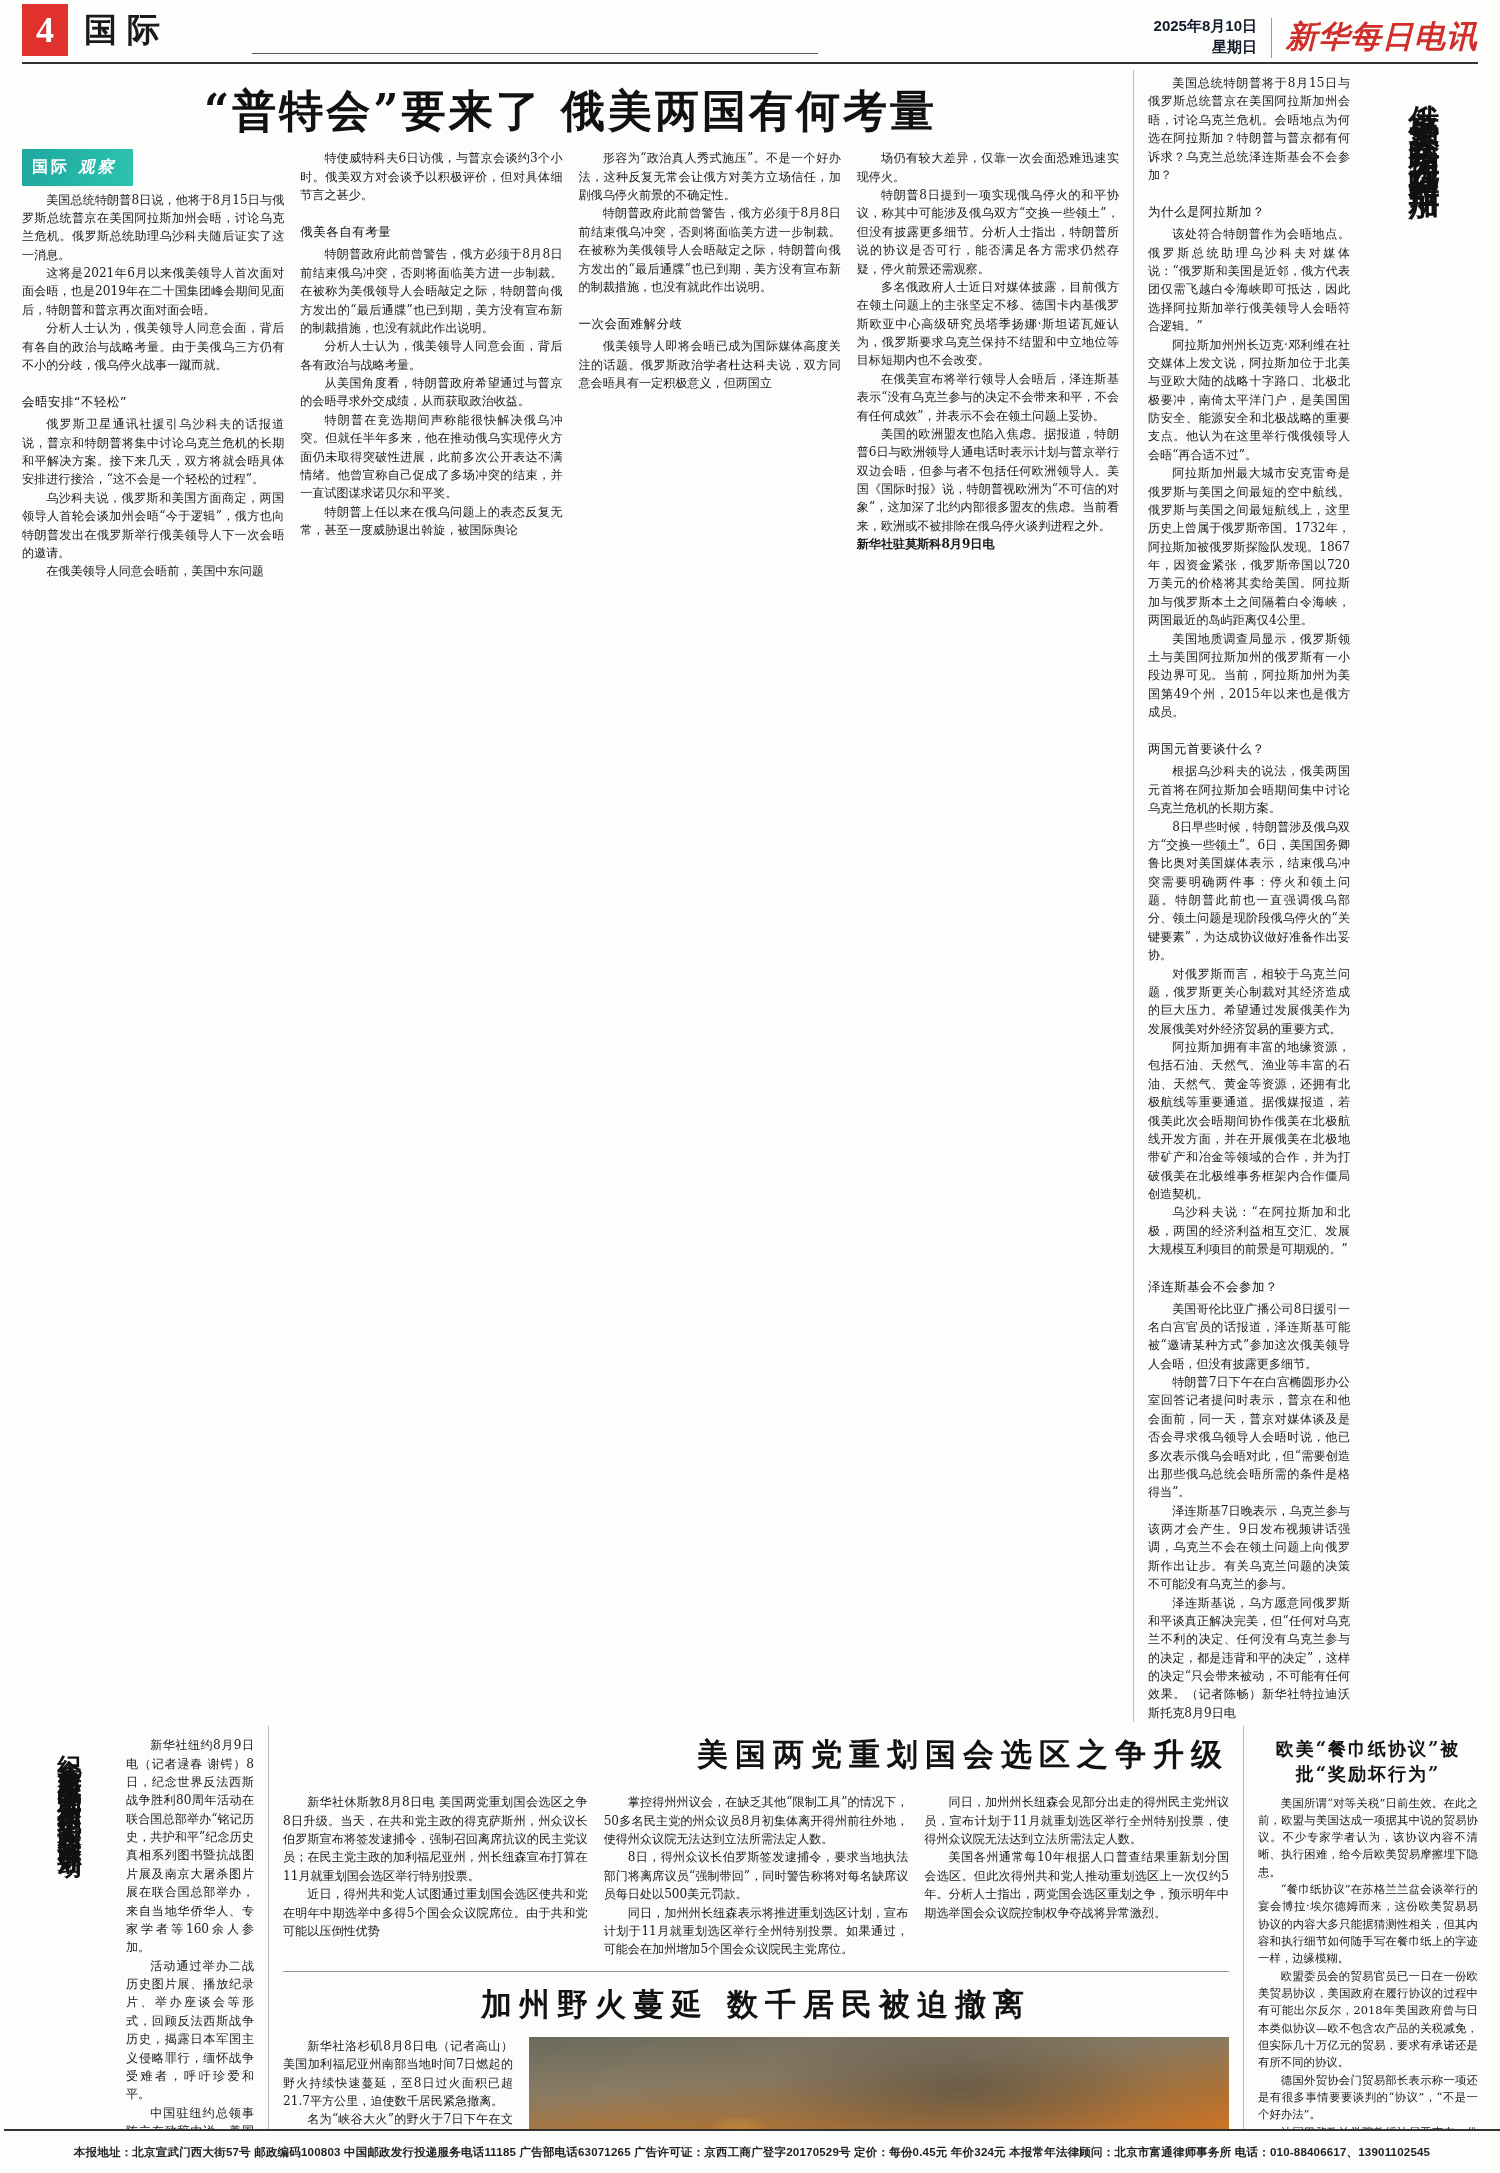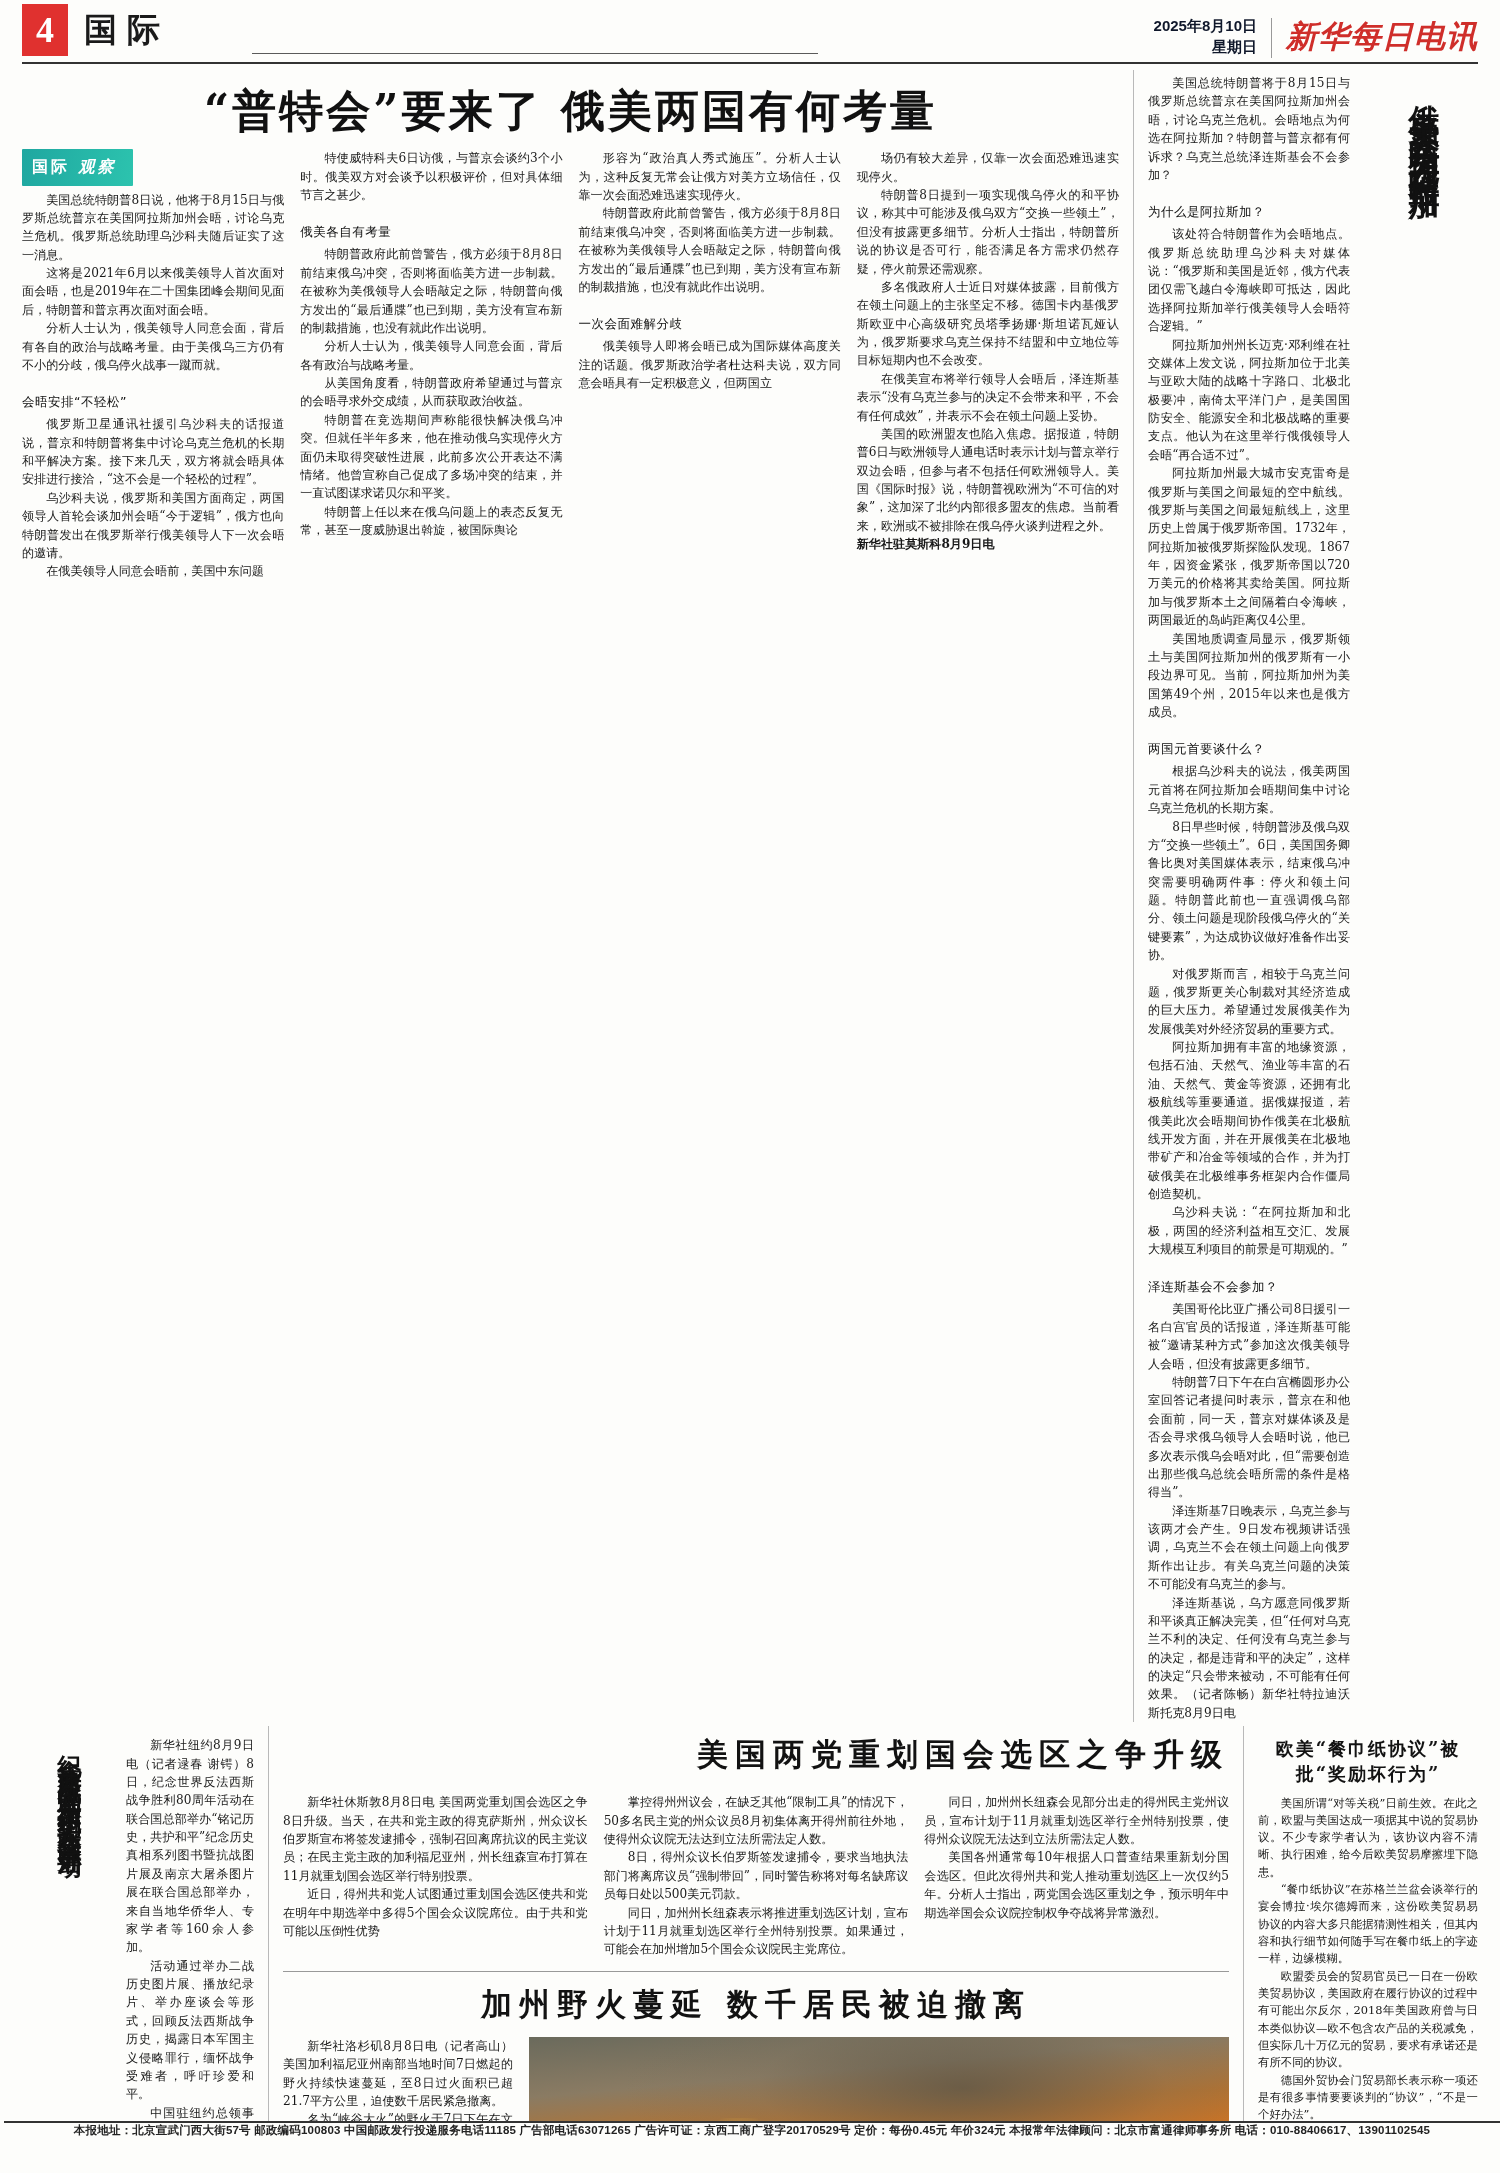--- a/index.html
+++ b/index.html
@@ -130,22 +130,22 @@
   .ff { position:absolute; bottom:14%; }
   .ff .helmet { width:13px; height:9px; background:#f0e24a; border-radius:7px 7px 2px 2px; margin:0 auto; }
   .ff .torso { width:17px; height:26px; background:#c9352c; border-radius:4px; margin:1px auto 0; }
   .tree {
     position:absolute; bottom:24%; width:4px; background:#2e1c0e;
   }
   .tiny { font-size:11.4px; }
 
   
   .footer {
-    position:absolute; left:4px; right:0; bottom:0; height:52px;
-    border-top:2px solid #333; display:flex; align-items:flex-start; justify-content:center;
+    position:absolute; left:4px; right:0; bottom:0; height:44px;
+    border-top:2px solid #333; display:flex; align-items:center; justify-content:center;
     font-family:"Liberation Sans",sans-serif; font-weight:bold; font-size:11.5px; color:#222;
     letter-spacing:0.2px; background:#fdfdfb;
   }
   .footer span { white-space:nowrap; }
 </style>
 </head>
 <body>
 
 <div class="page">
 
@@ -185,21 +185,21 @@
         <div class="col body">
           <p>特使威特科夫6日访俄，与普京会谈约3个小时。俄美双方对会谈予以积极评价，但对具体细节言之甚少。</p>
           <div class="subhead">俄美各自有考量</div>
           <p>特朗普政府此前曾警告，俄方必须于8月8日前结束俄乌冲突，否则将面临美方进一步制裁。在被称为美俄领导人会晤敲定之际，特朗普向俄方发出的“最后通牒”也已到期，美方没有宣布新的制裁措施，也没有就此作出说明。</p>
           <p>分析人士认为，俄美领导人同意会面，背后各有政治与战略考量。</p>
           <p>从美国角度看，特朗普政府希望通过与普京的会晤寻求外交成绩，从而获取政治收益。</p>
           <p>特朗普在竞选期间声称能很快解决俄乌冲突。但就任半年多来，他在推动俄乌实现停火方面仍未取得突破性进展，此前多次公开表达不满情绪。他曾宣称自己促成了多场冲突的结束，并一直试图谋求诺贝尔和平奖。</p>
           <p>特朗普上任以来在俄乌问题上的表态反复无常，甚至一度威胁退出斡旋，被国际舆论</p>
         </div>
         <div class="col body">
-          <p>形容为“政治真人秀式施压”。分析人士认为，这种反复无常会让俄方对美方立场信任，仅靠一次会面恐难迅速实现停火。</p>
+          <p>形容为“政治真人秀式施压”。不是一个好办法，这种反复无常会让俄方对美方立场信任，加剧俄乌停火前景的不确定性。</p>
           <p>特朗普政府此前曾警告，俄方必须于8月8日前结束俄乌冲突，否则将面临美方进一步制裁。在被称为美俄领导人会晤敲定之际，特朗普向俄方发出的“最后通牒”也已到期，美方没有宣布新的制裁措施，也没有就此作出说明。</p>
           <div class="subhead">一次会面难解分歧</div>
           <p>俄美领导人即将会晤已成为国际媒体高度关注的话题。俄罗斯政治学者杜达科夫说，双方同意会晤具有一定积极意义，但两国立</p>
         </div>
         <div class="col body">
           <p>场仍有较大差异，仅靠一次会面恐难迅速实现停火。</p>
           <p>特朗普8日提到一项实现俄乌停火的和平协议，称其中可能涉及俄乌双方“交换一些领土”，但没有披露更多细节。分析人士指出，特朗普所说的协议是否可行，能否满足各方需求仍然存疑，停火前景还需观察。</p>
           <p>多名俄政府人士近日对媒体披露，目前俄方在领土问题上的主张坚定不移。德国卡内基俄罗斯欧亚中心高级研究员塔季扬娜·斯坦诺瓦娅认为，俄罗斯要求乌克兰保持不结盟和中立地位等目标短期内也不会改变。</p>
           <p>在俄美宣布将举行领导人会晤后，泽连斯基表示“没有乌克兰参与的决定不会带来和平，不会有任何成效”，并表示不会在领土问题上妥协。</p>
           <p>美国的欧洲盟友也陷入焦虑。据报道，特朗普6日与欧洲领导人通电话时表示计划与普京举行双边会晤，但参与者不包括任何欧洲领导人。美国《国际时报》说，特朗普视欧洲为“不可信的对象”，这加深了北约内部很多盟友的焦虑。当前看来，欧洲或不被排除在俄乌停火谈判进程之外。</p>

